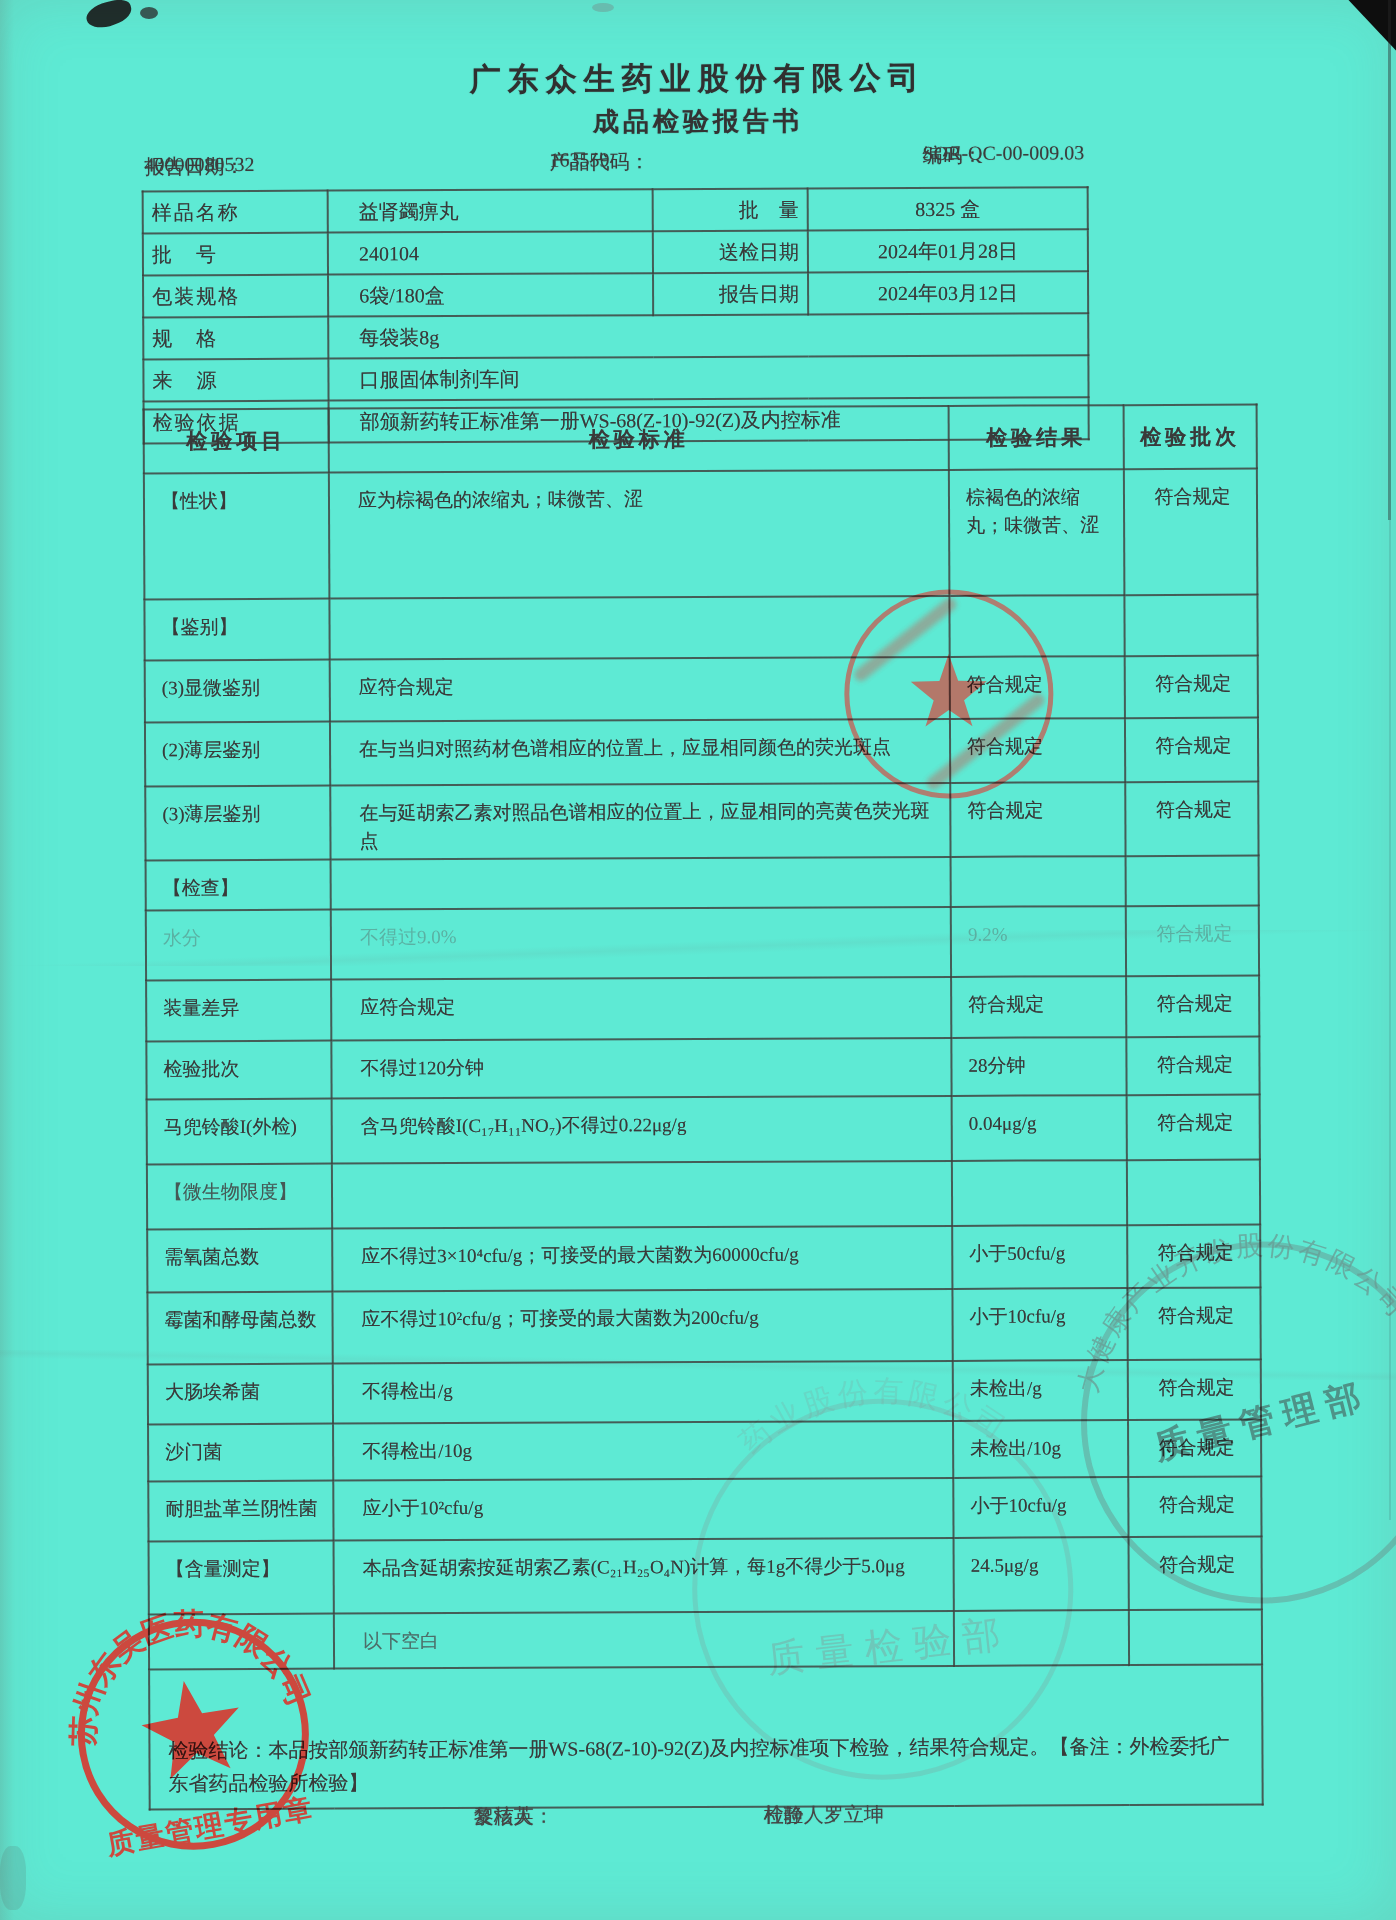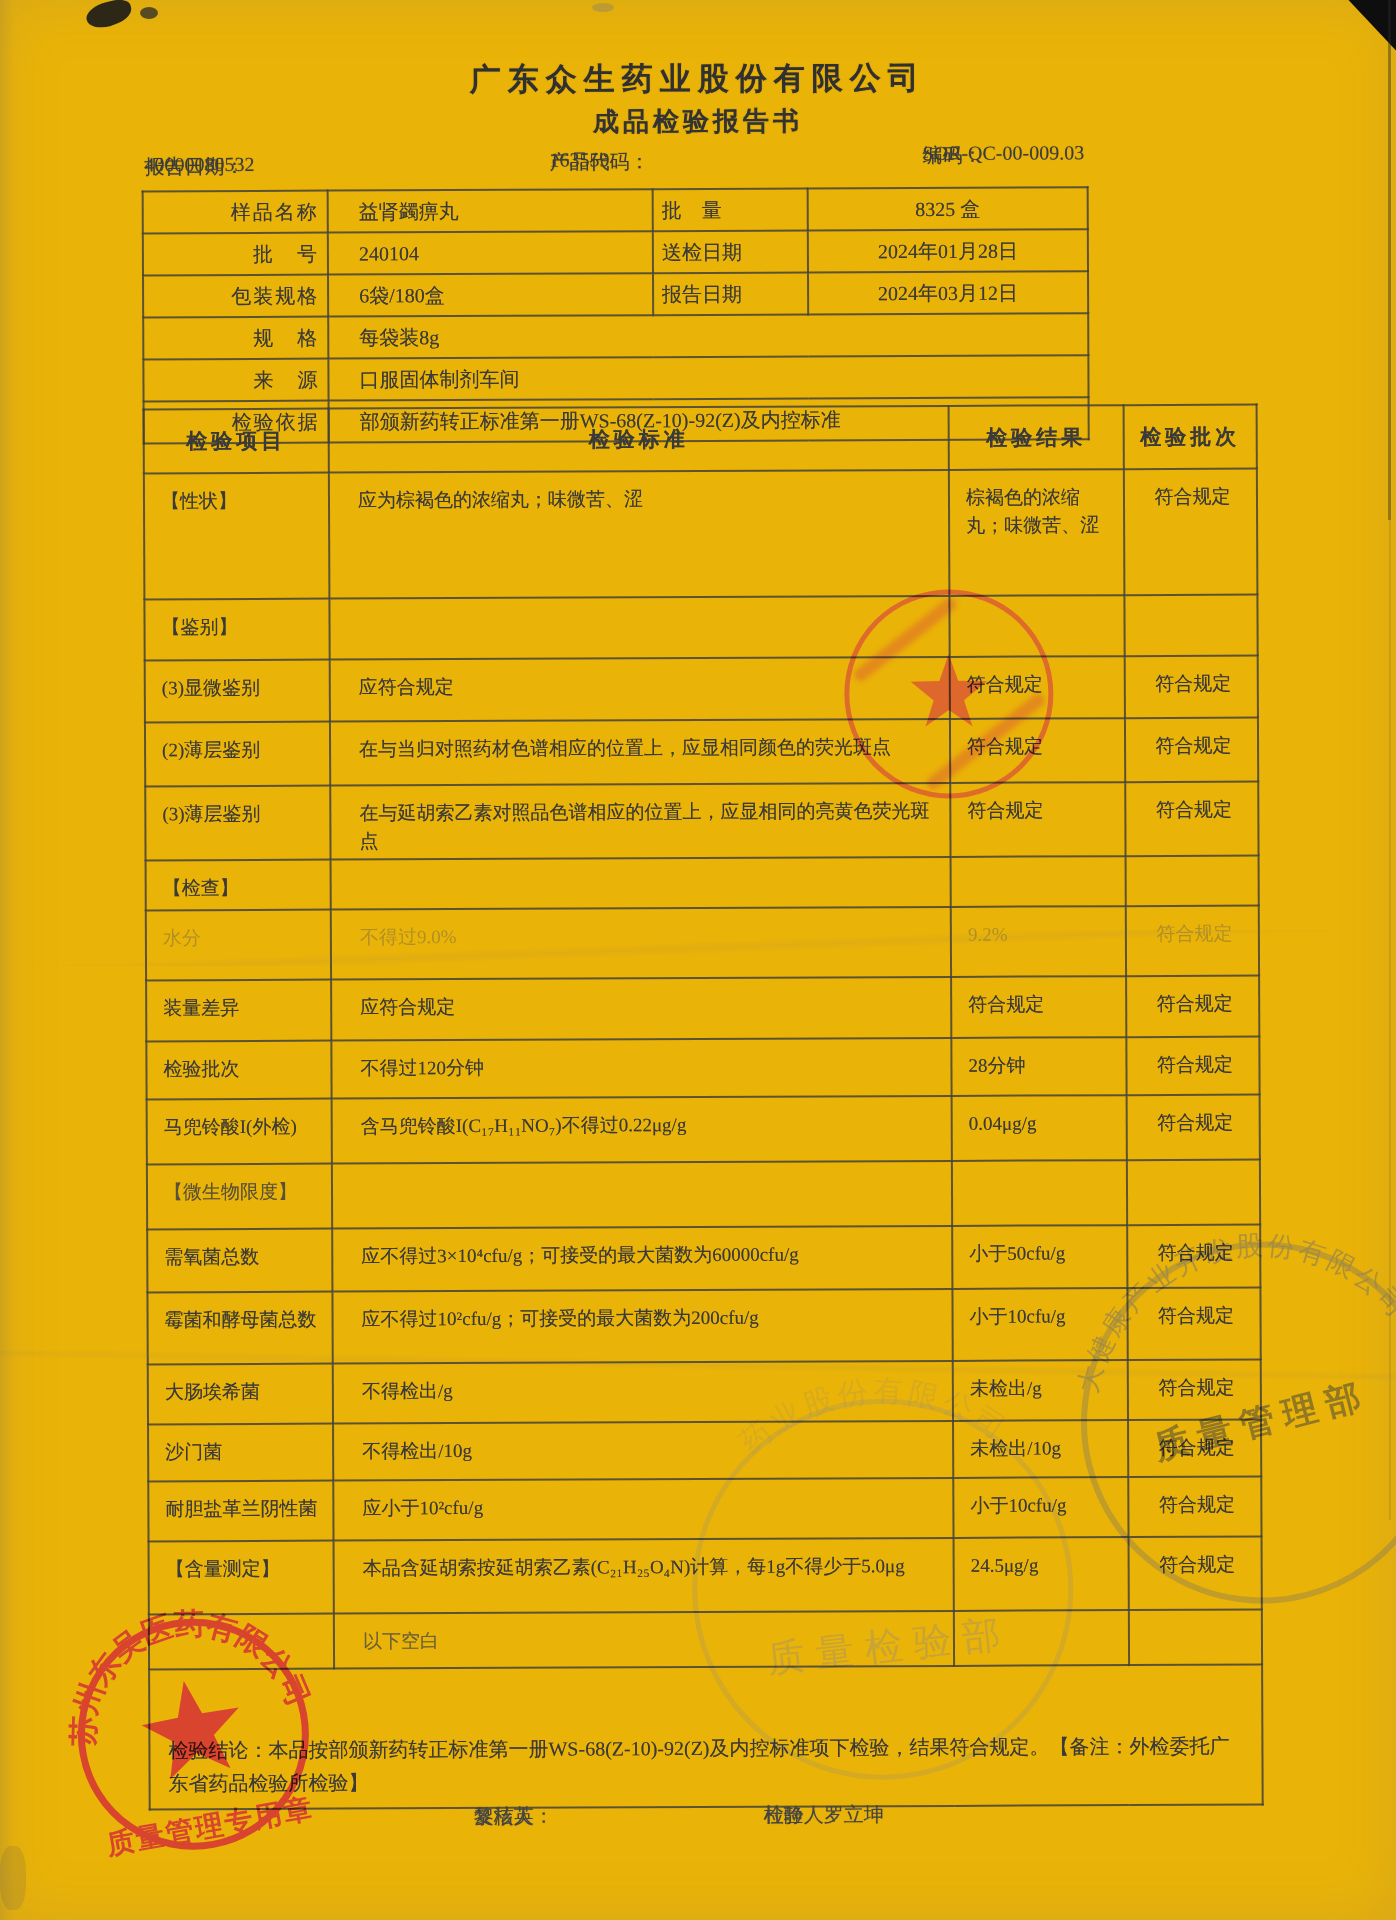--- a/index.html
+++ b/index.html
@@ -1,18 +1,18 @@
 <!DOCTYPE html>
 <html><head>
 <meta charset="utf-8">
 <style>
   html,body { margin:0; padding:0; background:#d8d8d4; }
   .page {
     position:relative; width:1396px; height:1920px; margin:0 auto;
-    background:#eab308; overflow:hidden;
+    background:#5eead4; overflow:hidden;
     font-family:"Liberation Serif","DejaVu Serif",serif;
     color:#3a3a3a;
     box-shadow: inset 0 0 60px rgba(120,115,105,.18);
   }
   .sheet { position:absolute; left:0; top:0; width:100%; height:100%; transform:rotate(-0.25deg); }
 
   .company {
     position:absolute; left:145px; top:58px; width:1113px;
     text-align:center; font-size:31px; font-weight:600; letter-spacing:7px;
     color:#303030; text-shadow:0 0 1px rgba(50,50,50,.5);
@@ -27,23 +27,23 @@
   .m1 { left:148px; top:151px; }
   .m2 { left:553px; top:148px; }
   .m3 { left:926px; top:143px; }
 
   table { border-collapse:collapse; table-layout:fixed; position:absolute;
           text-shadow:0 0 0.6px rgba(45,45,45,.5); }
   td, th { border:2px solid rgba(62,62,60,.82); font-weight:normal; }
 
   .info-table { left:145px; top:188px; width:945px; font-size:20px; }
   .info-table td { height:36px; padding:2px 8px; }
-  .info-table .lbl  { text-align:right; letter-spacing:2px; }
+  .info-table .lbl  { text-align:left; letter-spacing:2px; }
   .info-table .val  { padding-left:30px; }
-  .info-table .lbl2 { text-align:left; }
+  .info-table .lbl2 { text-align:right; }
   .info-table .val2 { text-align:center; }
 
   .result-table { left:145px; top:406px; width:1113px; font-size:19px; line-height:1.45; }
   .result-table th { height:60px; text-align:center; vertical-align:middle;
                      font-size:21px; font-weight:600; letter-spacing:4px; }
   .result-table td { vertical-align:top; padding:13px 12px 4px 16px; }
   .result-table td.std { padding-left:28px; }
   .result-table td.jdg { text-align:center; }
   tr.muted td { color:rgba(85,85,85,.38); text-shadow:none; }
   tr.dim td { color:rgba(70,70,70,.72); }

